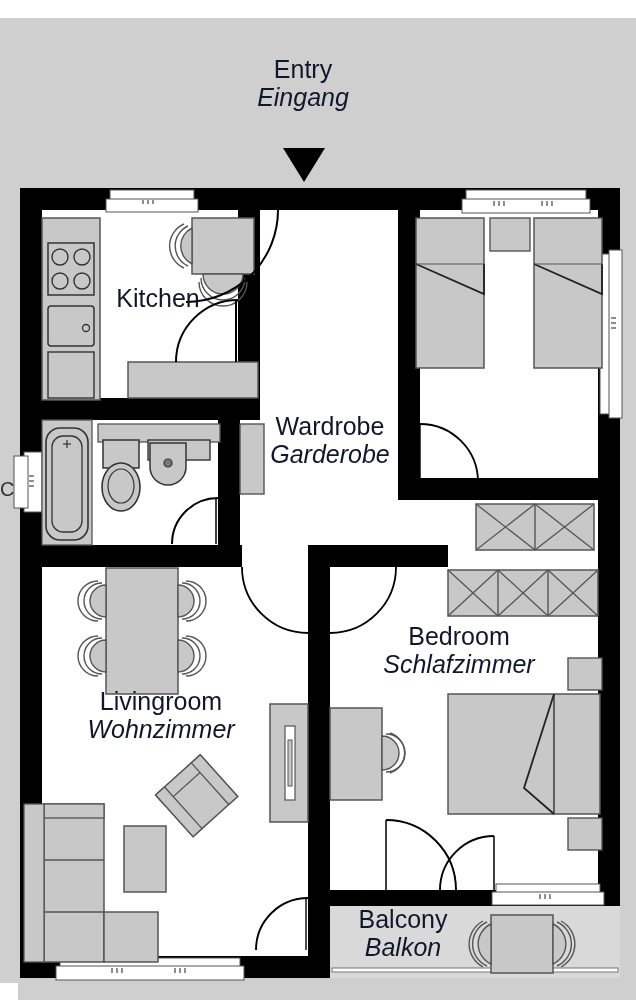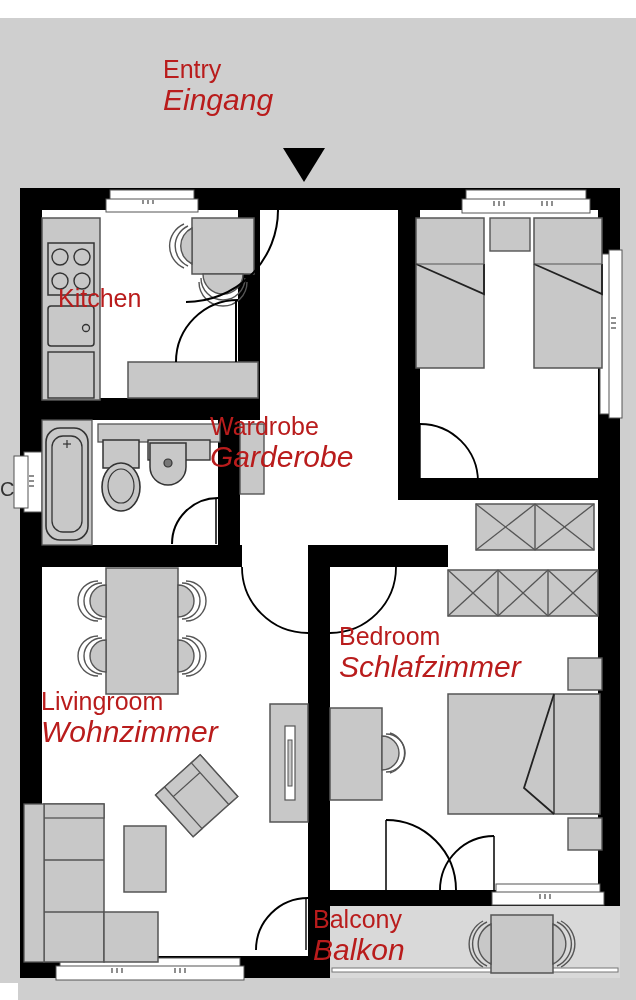--- a/index.html
+++ b/index.html
@@ -1,21 +1,21 @@
 <!DOCTYPE html>
 <html><head>
 <meta charset="utf-8">
 <style>
   html,body{margin:0;padding:0;background:#ffffff;}
   body{font-family:"Liberation Sans",sans-serif;}
   #plan{position:relative;width:636px;height:1000px;background:#ffffff;overflow:hidden;}
   #plan svg{display:block;}
-  .lbl{position:absolute;text-align:left;color:#b91c1c;line-height:1.12;white-space:nowrap;pointer-events:none;}
+  .lbl{position:absolute;text-align:center;color:#0f172a;line-height:1.12;white-space:nowrap;pointer-events:none;}
   .lbl .en{font-size:25px;font-style:normal;display:block;}
-  .lbl .de{font-size:30px;font-style:italic;display:block;}
+  .lbl .de{font-size:25px;font-style:italic;display:block;}
 </style>
 </head>
 <body>
 
 <div id="plan">
 <svg width="636" height="1000" viewBox="0 0 636 1000" shape-rendering="geometricPrecision">
 
   <rect x="0" y="0" width="636" height="1000" fill="#ffffff"></rect>
   <rect x="18" y="18" width="618" height="170" fill="#cfcfcf"></rect>
   <rect x="0" y="18" width="20" height="965" fill="#cfcfcf"></rect>

